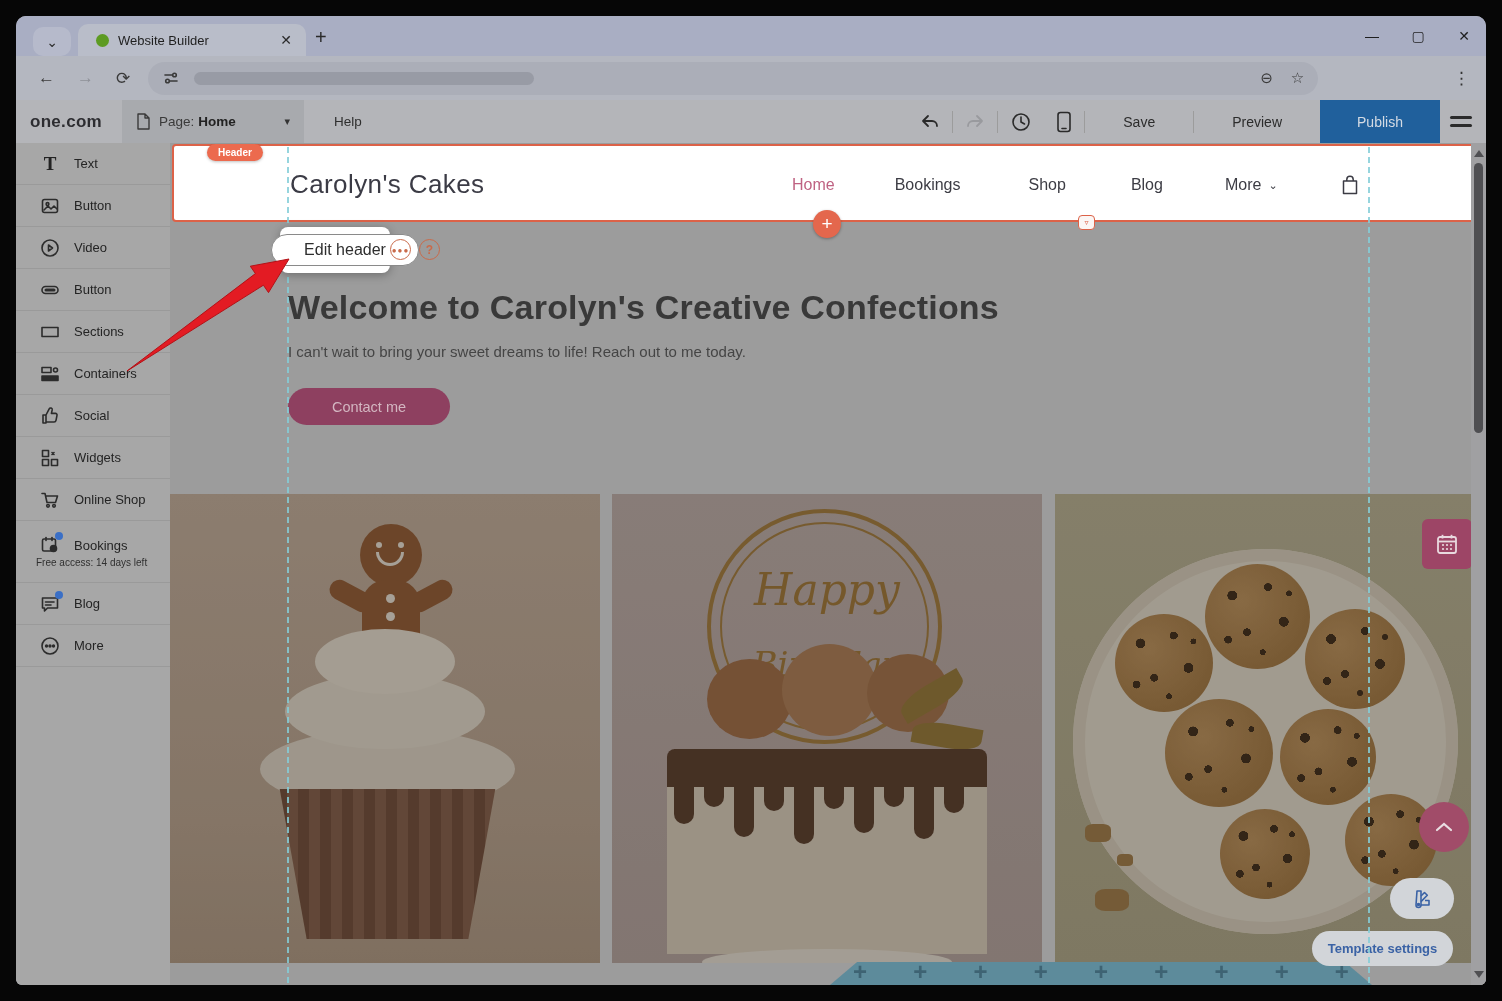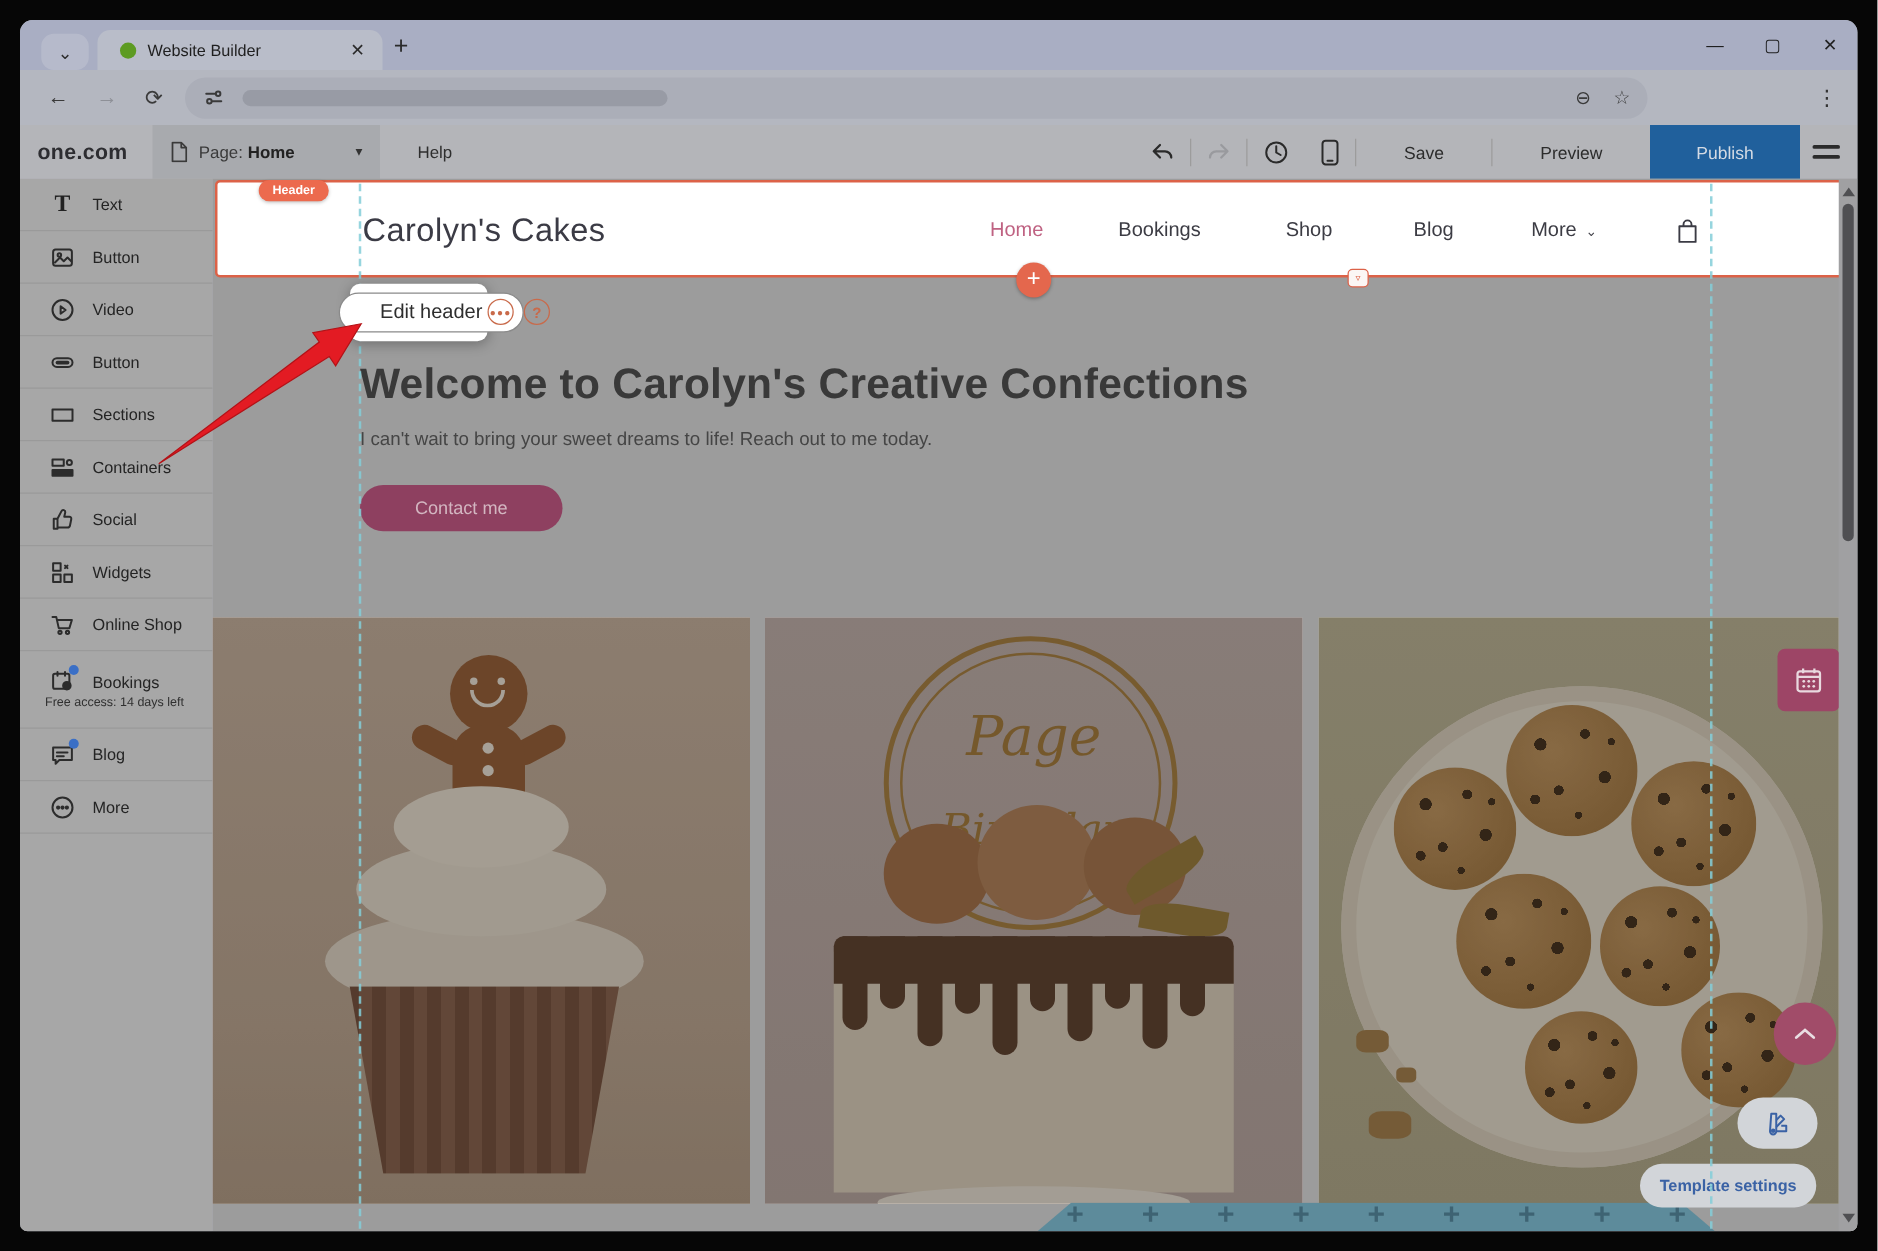--- a/index.html
+++ b/index.html
@@ -439,21 +439,21 @@
             <span class="gb-btn" style="top:136px;"></span>
           <div class="cc-frost1"></div>
             <div class="cc-frost2"></div>
             <div class="cc-frost3"></div>
           <div class="cc-liner"></div>
         </div>
 
         <div class="img img2">
           <div class="ck-ring"></div>
             <div class="ck-ring2"></div>
-          <div class="ck-script ck-s1">Page</div>
+          <div class="ck-script ck-s1">Happy</div>
           <div class="ck-script ck-s2">Birthday</div>
           <div class="ck-mac" style="left:95px; top:165px; width:85px; height:80px; background:#a8734c;"></div>
           <div class="ck-mac" style="left:170px; top:150px; width:95px; height:92px; background:#b5855c;"></div>
           <div class="ck-mac" style="left:255px; top:160px; width:82px; height:78px; background:#ab7950;"></div>
           <div class="ck-leaf" style="left:285px; top:190px; transform:rotate(-30deg);"></div>
           <div class="ck-leaf" style="left:300px; top:230px; transform:rotate(10deg);"></div>
           <div class="ck-body"></div>
             <div class="ck-band"></div>
           <div class="drip" style="left:62px; height:75px;"></div>
           <div class="drip" style="left:92px; height:58px;"></div>

